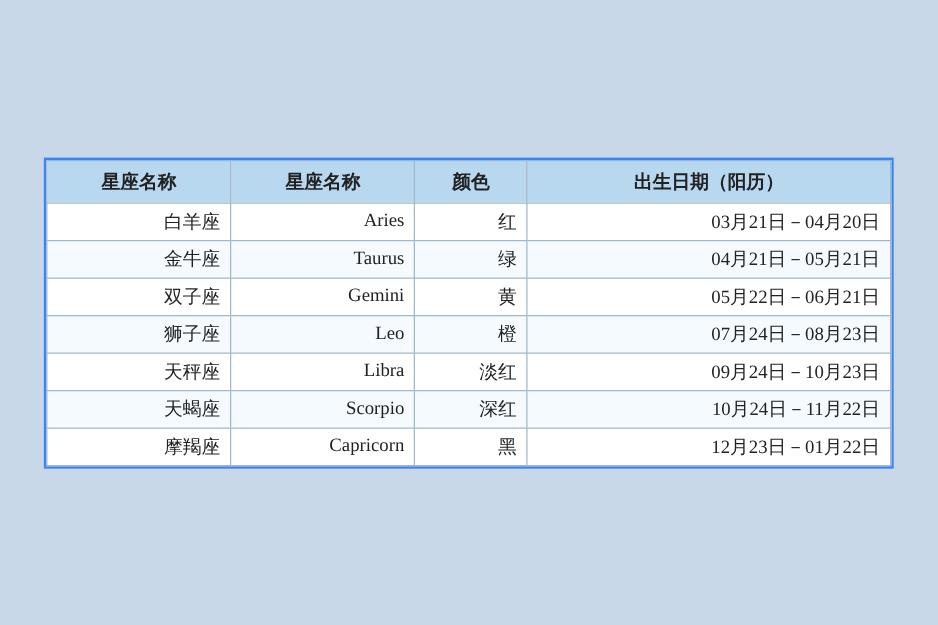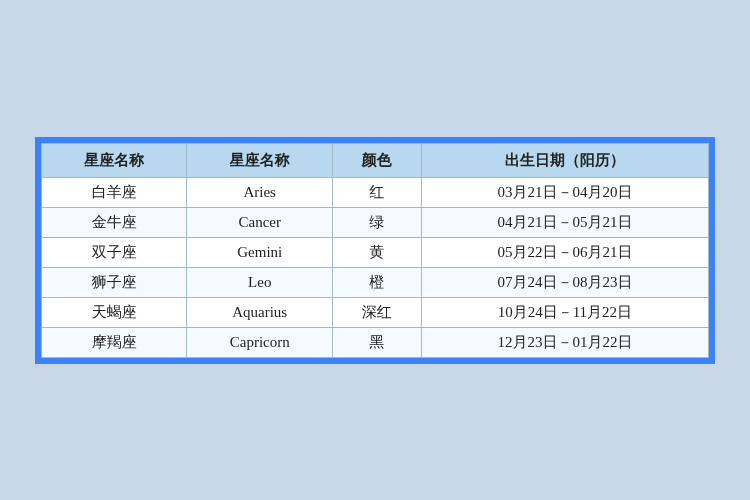--- a/index.html
+++ b/index.html
@@ -7,21 +7,21 @@
       width: 750px;
       height: 500px;
       background-color: #c8d8e8;
       display: flex;
       align-items: center;
       justify-content: center;
       font-family: 'SimSun', 'STSong', serif;
     }
     .table-wrapper {
       background: #fff;
-      border: 6px solid #3b82f6;
+      border: 2px solid #3b82f6;
       width: 680px;
     }
     table {
       width: 100%;
       border-collapse: collapse;
     }
     th, td {
       border: 1px solid #a0b8c8;
       text-align: center;
       padding: 5px 8px;
@@ -29,20 +29,21 @@
       color: #222;
     }
     thead tr th {
       background-color: #b8d8f0;
       font-weight: bold;
       font-size: 15px;
       padding: 7px 8px;
     }
     tbody tr td {
       background-color: #fff;
+      text-align: right;
     }
     tbody tr:nth-child(even) td {
       background-color: #f5faff;
     }
   </style>
 </head>
 <body>
 
 <div class="table-wrapper">
   <table>
@@ -56,39 +57,45 @@
     </thead>
     <tbody id="table-body">
     <tr>
           <td>白羊座</td>
           <td>Aries</td>
           <td>红</td>
           <td>03月21日－04月20日</td>
         </tr>
         <tr>
           <td>金牛座</td>
-          <td>Cancer</td>
+          <td>Taurus</td>
           <td>绿</td>
           <td>04月21日－05月21日</td>
         </tr>
         <tr>
           <td>双子座</td>
           <td>Gemini</td>
           <td>黄</td>
           <td>05月22日－06月21日</td>
         </tr>
         <tr>
           <td>狮子座</td>
           <td>Leo</td>
           <td>橙</td>
           <td>07月24日－08月23日</td>
         </tr>
         <tr>
+          <td>天秤座</td>
+          <td>Libra</td>
+          <td>淡红</td>
+          <td>09月24日－10月23日</td>
+        </tr>
+        <tr>
           <td>天蝎座</td>
-          <td>Aquarius</td>
+          <td>Scorpio</td>
           <td>深红</td>
           <td>10月24日－11月22日</td>
         </tr>
         <tr>
           <td>摩羯座</td>
           <td>Capricorn</td>
           <td>黑</td>
           <td>12月23日－01月22日</td>
         </tr>
       </tbody>

